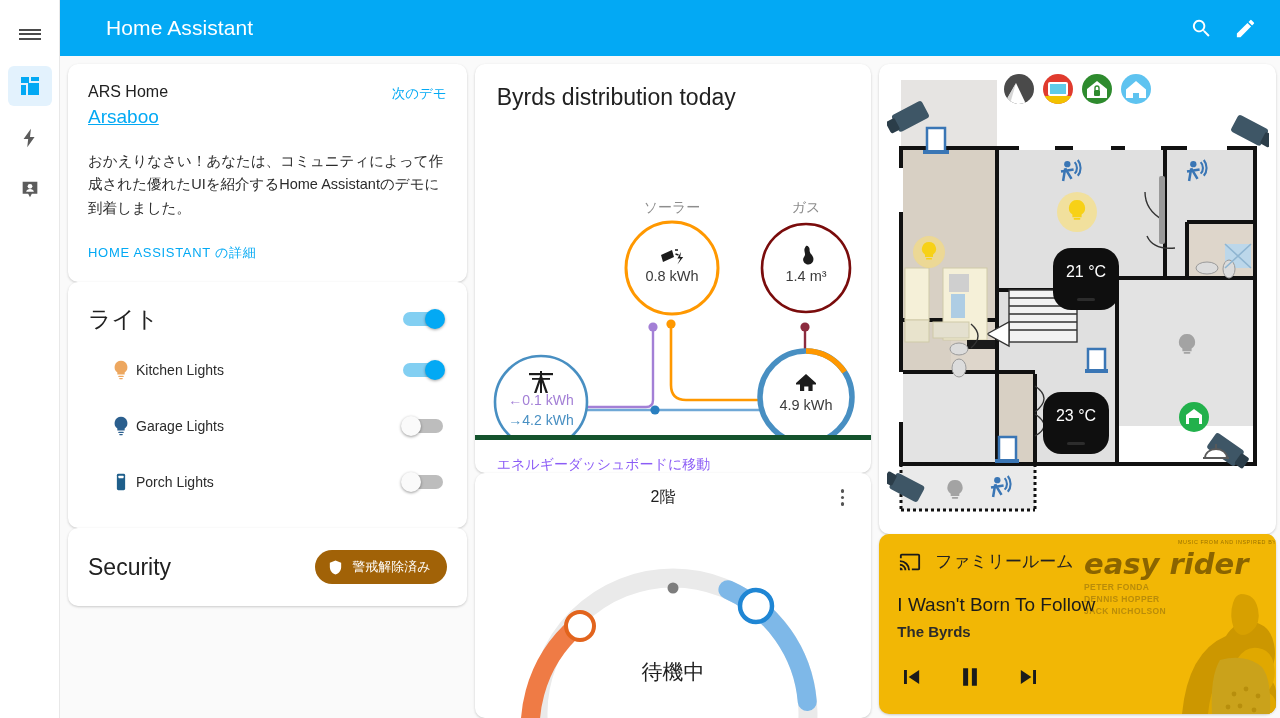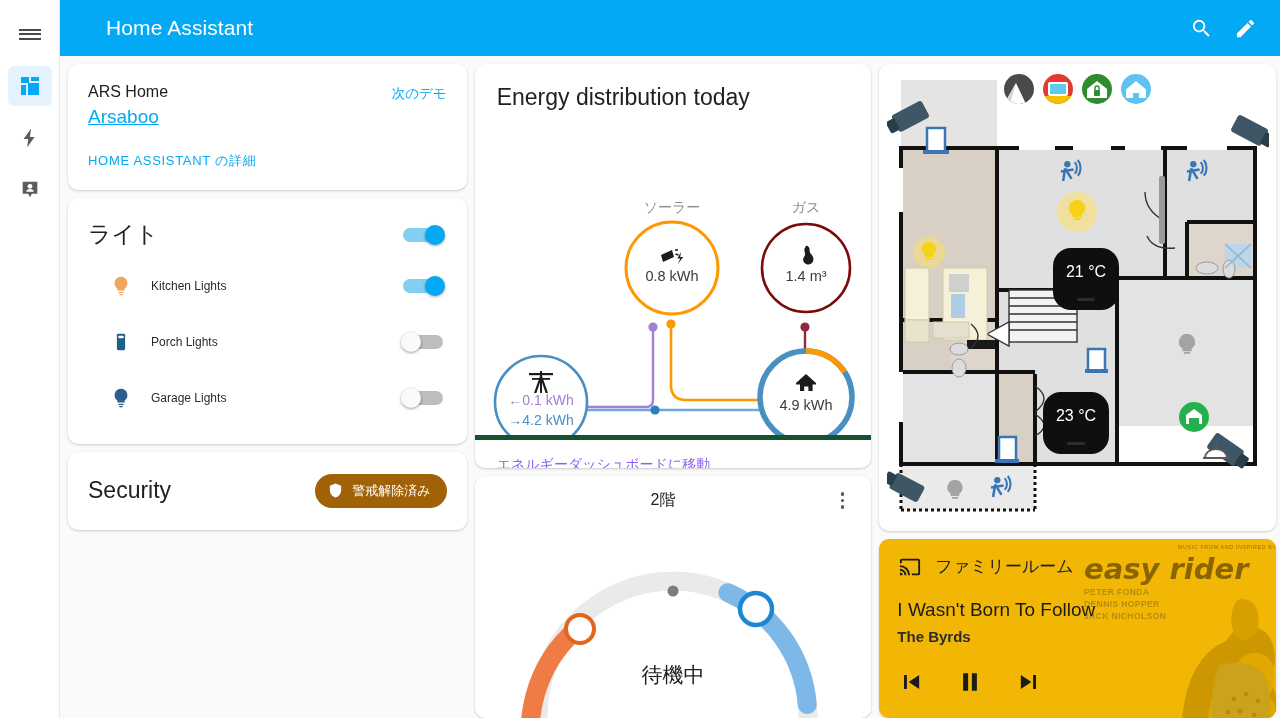--- a/index.html
+++ b/index.html
@@ -45,21 +45,21 @@
   .side-item svg { fill: #5c5c5c; }
   .side-item.active svg { fill: #03a9f4; }
   .side-item:first-of-type { margin-top: 22px; }
 
   
   .columns {
     position: absolute; top: 56px; left: 60px;
     width: 1220px; height: 662px;
     display: flex; gap: 8px; padding: 8px 4px 0 8px;
   }
-  .col { width: 400px; display: flex; flex-direction: column; gap: 8px; }
+  .col { width: 400px; display: flex; flex-direction: column; }
   .col-2 { width: 398px; }
   .col-3 { width: 398px; }
 
   .card {
     background: #fff; border-radius: 10px;
     box-shadow: 0 1px 3px rgba(0,0,0,.12), 0 1px 2px rgba(0,0,0,.08);
     overflow: hidden;
   }
 
   
@@ -70,21 +70,21 @@
   .welcome-next { margin-left: auto; font-size: 13.5px; color: #03a9f4; cursor: pointer; white-space: nowrap; padding-top: 3px; }
   .welcome-body { margin-top: 22px; font-size: 14.5px; line-height: 1.62; color: #2b2b2b; }
   .welcome-link { margin-top: 24px; font-size: 13px; color: #03a9f4; letter-spacing: .7px; cursor: pointer; }
 
   
   .lights { padding: 14px 20px 18px 20px; }
   .lights-head { display: flex; align-items: center; height: 46px; }
   .lights-title { font-size: 23px; font-weight: 400; color: #212121; }
   .light-row { display: flex; align-items: center; height: 56px; padding-left: 18px; }
   .light-ico { width: 30px; display: flex; align-items: center; justify-content: center; }
-  .light-label { font-size: 12px; color: #2b2b2b; margin-left: 15px; }
+  .light-label { font-size: 14px; color: #2b2b2b; margin-left: 0; }
 
   .toggle { margin-left: auto; width: 46px; height: 22px; position: relative; cursor: pointer; }
   .toggle .track { position: absolute; left: 2px; top: 4px; width: 40px; height: 14px; border-radius: 7px; background: #bdbdbd; }
   .toggle .knob { position: absolute; top: 1px; left: 0px; width: 20px; height: 20px; border-radius: 50%; background: #fafafa; box-shadow: 0 1px 3px rgba(0,0,0,.4); }
   .toggle.on .track { background: #82cff2; }
   .toggle.on .knob { left: 24px; background: #03a9f4; box-shadow: 0 1px 3px rgba(0,0,0,.35); }
 
   
   .security { padding: 22px 20px; display: flex; align-items: center; }
   .security-title { font-size: 23px; color: #212121; }
@@ -177,20 +177,21 @@
     <div class="col">
 
       <div class="card welcome">
         <div class="welcome-top">
           <div>
             <div class="welcome-name">ARS Home</div>
             <span class="welcome-user">Arsaboo</span>
           </div>
           <div class="welcome-next">次のデモ</div>
         </div>
+        <div class="welcome-body">おかえりなさい！あなたは、コミュニティによって作成された優れたUIを紹介するHome Assistantのデモに到着しました。</div>
         <div class="welcome-link">HOME ASSISTANT の詳細</div>
       </div>
 
       <div class="card lights">
         <div class="lights-head">
           <div class="lights-title">ライト</div>
           <div class="toggle on">
             <div class="track"></div>
             <div class="knob"></div>
           </div>
@@ -207,41 +208,41 @@
           <div class="light-label">Kitchen Lights</div>
           <div class="toggle on">
               <div class="track"></div>
               <div class="knob"></div>
             </div>
         </div>
 
 
         <div class="light-row">
           <div class="light-ico">
-            <svg width="22" height="22" viewBox="0 0 24 24" fill="#1f5f8b">
-                <rect x="7.5" y="3" width="9" height="18" rx="1.6"></rect>
-                <rect x="9.2" y="5.2" width="5.6" height="2.6" rx=".6" fill="#fff"></rect>
-              </svg>
-          </div>
-          <div class="light-label">Porch Lights</div>
-          <div class="toggle">
-              <div class="track"></div>
-              <div class="knob"></div>
-            </div>
-        </div>
-
-        <div class="light-row">
-          <div class="light-ico">
             <svg width="22" height="22" viewBox="0 0 24 24" fill="#2b5f8e">
                 <path d="M12 2a7 7 0 0 0-4 12.74V17h8v-2.26A7 7 0 0 0 12 2z"></path>
                 <rect x="9" y="18.2" width="6" height="1.5" rx=".7"></rect>
                 <rect x="10" y="20.6" width="4" height="1.4" rx=".7"></rect>
               </svg>
           </div>
           <div class="light-label">Garage Lights</div>
+          <div class="toggle">
+              <div class="track"></div>
+              <div class="knob"></div>
+            </div>
+        </div>
+
+        <div class="light-row">
+          <div class="light-ico">
+            <svg width="22" height="22" viewBox="0 0 24 24" fill="#1f5f8b">
+                <rect x="7.5" y="3" width="9" height="18" rx="1.6"></rect>
+                <rect x="9.2" y="5.2" width="5.6" height="2.6" rx=".6" fill="#fff"></rect>
+              </svg>
+          </div>
+          <div class="light-label">Porch Lights</div>
           <div class="toggle">
               <div class="track"></div>
               <div class="knob"></div>
             </div>
         </div>
       </div>
 
       <div class="card security">
         <div class="security-title">Security</div>
         <div class="sec-badge">
@@ -250,21 +251,21 @@
             </svg>
           <span>警戒解除済み</span>
         </div>
       </div>
 
     </div>
 
     <div class="col col-2">
 
       <div class="card">
-        <div class="energy-title">Energy distribution today</div>
+        <div class="energy-title">Byrds distribution today</div>
         <div class="energy-body">
           <svg width="396" height="320" viewBox="0 0 396 320">
 
             <path d="M178 210 L178 285 Q178 292 171 292 L60 292" fill="none" stroke="#a37fd6" stroke-width="2.4"></path>
             <path d="M196 212 L196 270 Q196 285 211 285 L318 285" fill="none" stroke="#ff9800" stroke-width="2.6"></path>
             <path d="M74 295 L316 295" fill="none" stroke="#6fa8d6" stroke-width="2.6"></path>
             <path d="M330 212 L330 255" fill="none" stroke="#8c2b3e" stroke-width="2.4"></path>
             <circle cx="178" cy="212" r="4.6" fill="#a37fd6"></circle>
             <circle cx="196" cy="209" r="4.6" fill="#ff9800"></circle>
             <circle cx="180" cy="295" r="4.6" fill="#2a7fc0"></circle>

